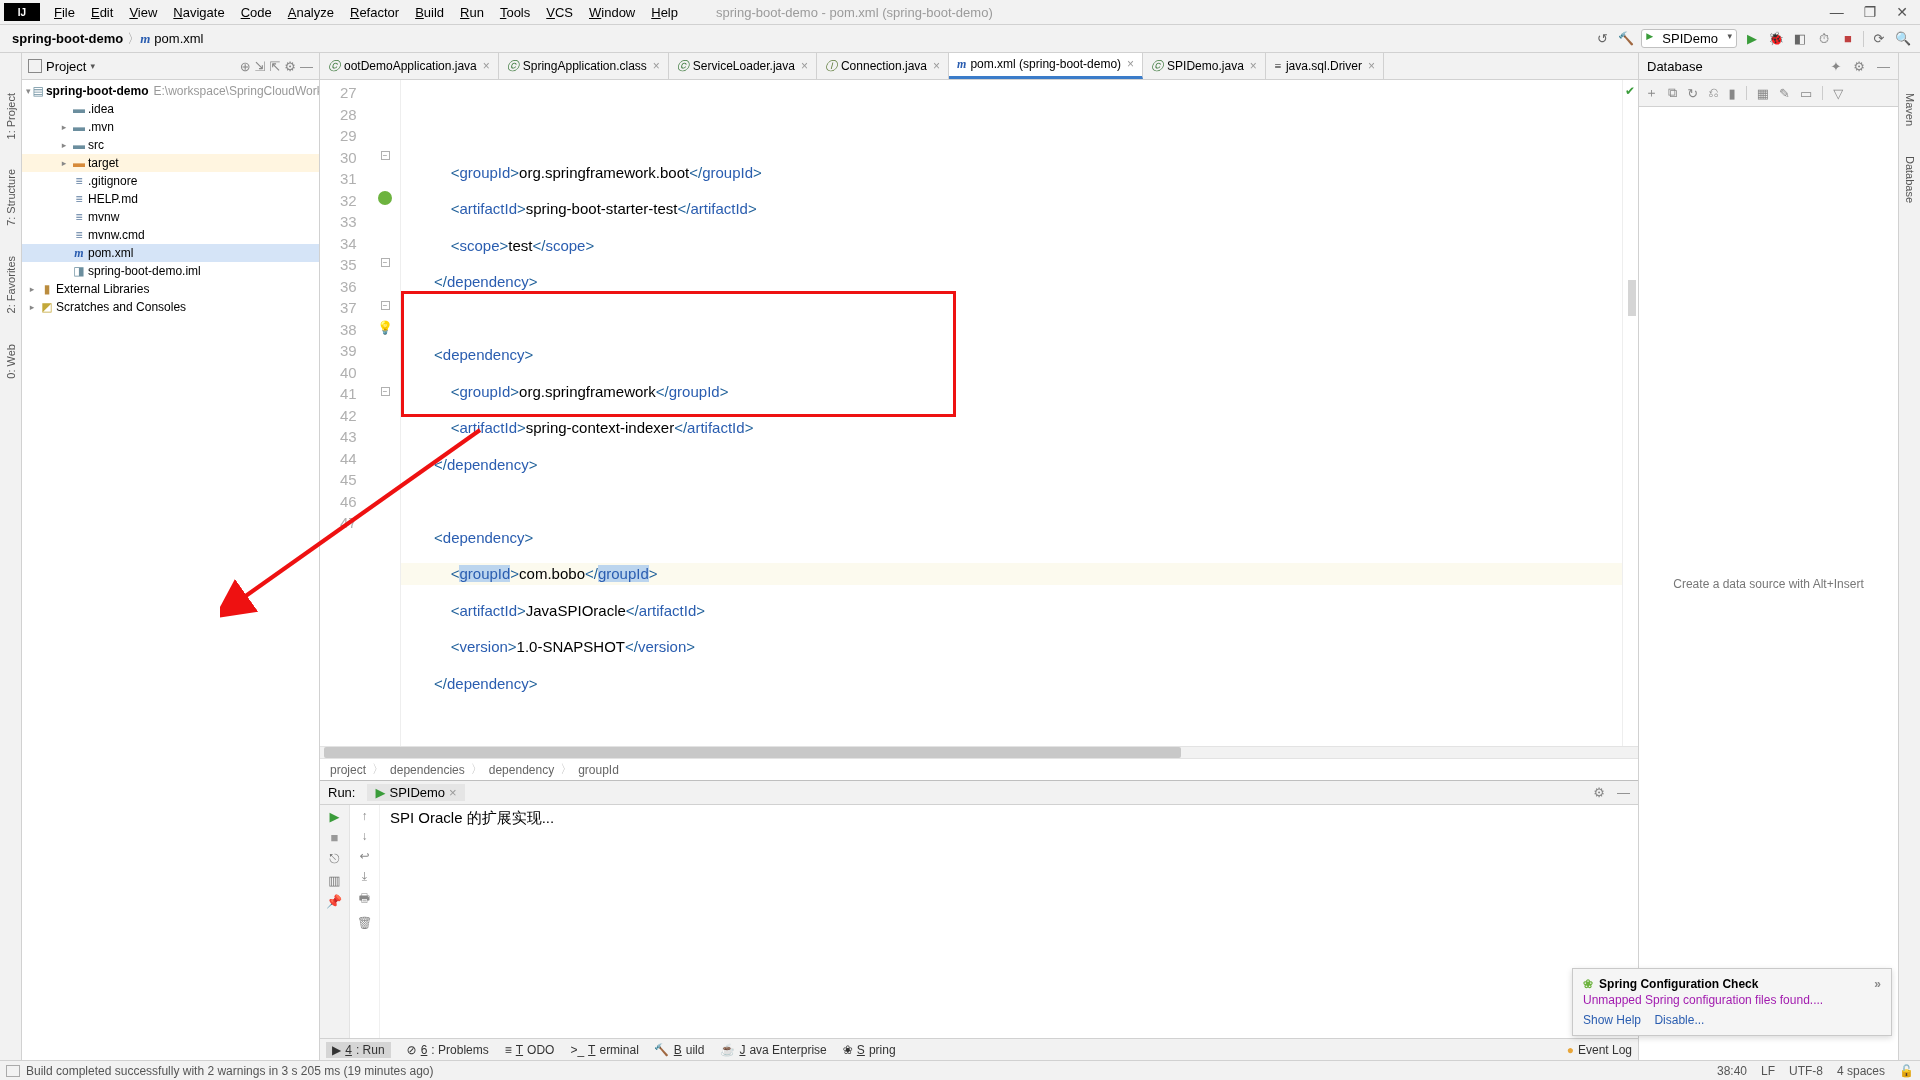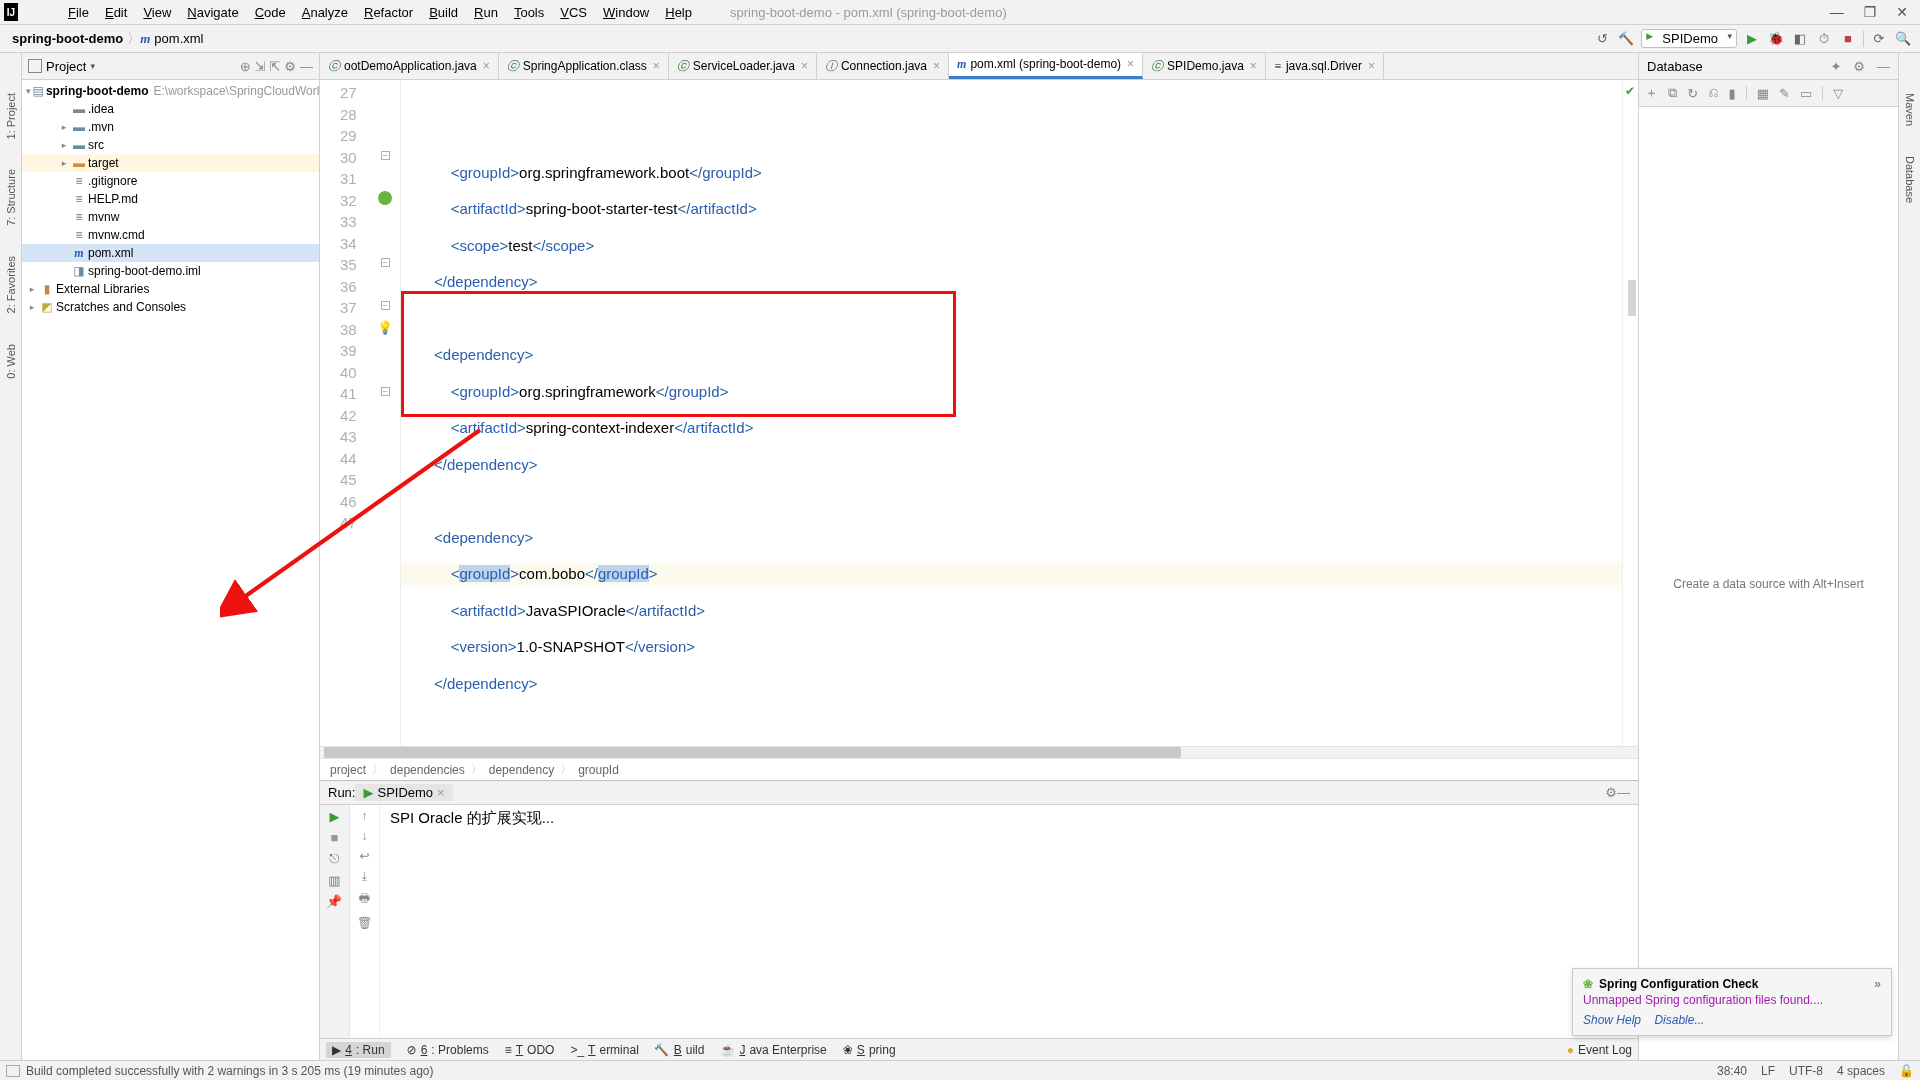--- a/index.html
+++ b/index.html
@@ -1,20 +1,20 @@
 <!DOCTYPE html>
 <html><head>
 <meta charset="utf-8">
 <style>
 * { margin: 0; padding: 0; box-sizing: border-box; font-family: "Segoe UI", Arial, sans-serif; }
 body { width: 1920px; height: 1080px; background: #fff; font-size: 13px; color: #000; overflow: hidden; position: relative; }
 
 
 .menubar { height: 25px; background: #f2f2f2; display: flex; align-items: center; border-bottom: 1px solid #d1d1d1; padding: 0 4px; }
-.menubar .logo { width: 14px; height: 18px; background: #000; margin-right: 6px; display:flex;align-items:center;justify-content:center;color:#fff;font-size:10px;font-weight:bold;}
+.menubar .logo { width: 36px; height: 18px; background: #000; margin-right: 6px; display:flex;align-items:center;justify-content:center;color:#fff;font-size:10px;font-weight:bold;}
 .menubar .menu-item { padding: 0 8px; cursor: pointer; }
 .menubar .menu-item u { text-decoration: underline; }
 .menubar .title-muted { margin-left: 30px; color: #9b9b9b; }
 .menubar .winctrl { margin-left: auto; display: flex; gap: 20px; padding-right: 8px; }
 .menubar .winctrl span { cursor: pointer; color:#555; font-size:14px;}
 
 
 .navbar { height: 28px; background: #f2f2f2; border-bottom: 1px solid #d1d1d1; display: flex; align-items: center; padding: 0 8px; }
 .navbar .crumb { padding: 0 4px; }
 .navbar .crumb.bold { font-weight: bold; }
@@ -97,21 +97,21 @@
 
 .hscroll { height:12px; background:#f2f2f2; border-top:1px solid #e3e3e3; display:flex;}
 .hscroll .thumb { height:100%; background:#c8c8c8; border-radius:2px;}
 
 
 .editor-crumb { height:22px; background:#fff; border-top:1px solid #e3e3e3; display:flex; align-items:center; padding:0 10px; font-size:12px; color:#666; gap:6px;}
 .editor-crumb .bsep { color:#bbb;}
 
 
 .run-pane { height:258px; border-top:1px solid #bfbfbf; display:flex; flex-direction:column;}
-.run-header { height:24px; background:#f2f2f2; border-bottom:1px solid #d1d1d1; display:flex; align-items:center; padding:0 8px; gap:0;}
+.run-header { height:24px; background:#f2f2f2; border-bottom:1px solid #d1d1d1; display:flex; align-items:center; padding:0 8px; gap:12px;}
 .run-header .rlabel { color:#000;}
 .run-header .rtab { background:#e5e5e5; padding:1px 8px; display:flex; align-items:center; gap:4px;}
 .run-header .spacer { flex:1;}
 .run-header .ricon { color:#888; cursor:pointer;}
 .run-body { flex:1; display:flex; font-family:"JetBrains Mono","Consolas",monospace; font-size:15px;}
 .run-side { width:30px; background:#f2f2f2; border-right:1px solid #e3e3e3; display:flex; flex-direction:column; align-items:center; gap:6px; padding-top:4px;}
 .run-side .rsicon { color:#777; font-size:13px; cursor:pointer;}
 .run-side .rsicon.play { color:#3a9c3a;}
 .run-side .rsicon.stop { color:#999;}
 .run-side2 { width:30px; background:#fff; border-right:1px solid #f0f0f0; display:flex; flex-direction:column; align-items:center; gap:6px; padding-top:4px;}
@@ -128,21 +128,21 @@
 .db-toolbar { height:27px; background:#f2f2f2; border-bottom:1px solid #d1d1d1; display:flex; align-items:center; padding:0 6px; gap:10px;}
 .db-toolbar .dticon { color:#888; cursor:pointer; font-size:13px;}
 .db-body { flex:1; display:flex; align-items:center; justify-content:center; color:#777; font-size:12px;}
 
 
 .notif { position:absolute; right:28px; bottom:44px; width:320px; background:#f5f5f5; border:1px solid #c9c9c9; padding:8px 10px; font-size:12px; box-shadow:0 2px 6px rgba(0,0,0,.15);}
 .notif .ntitle { font-weight:bold; display:flex; align-items:center; gap:6px;}
 .notif .nicon { color:#6db33f;}
 .notif .narrow { margin-left:auto; color:#888;}
 .notif .nlinks { margin-top:6px;}
-.notif .nlinks a { color:#2a5db0; text-decoration:none; margin-right:10px; cursor:pointer;font-style:italic;}
+.notif .nlinks a { color:#2a5db0; text-decoration:none; margin-right:10px; cursor:pointer;}
 
 
 .bottom-tools { height:22px; background:#f2f2f2; border-top:1px solid #d1d1d1; display:flex; align-items:center; padding:0 6px; gap:16px; font-size:12px;}
 .bottom-tools .btool { display:flex; align-items:center; gap:4px; cursor:pointer; color:#333;}
 .bottom-tools .btool.active { background:#d5d5d5; padding:1px 6px;}
 .bottom-tools .spacer { flex:1;}
 .bottom-tools .evlog { color:#333;}
 .bottom-tools .evdot { color:#e8a63a;}
 
 
@@ -153,21 +153,21 @@
 
 
 .indent-0 { padding-left: 4px; }
 .indent-2 { padding-left: 36px; }
 </style>
 </head>
 <body>
 
 <div class="menubar">
   <div class="logo">IJ</div>
-  <div id="menu-items" style="display: flex; margin-left: 36px;">
+  <div id="menu-items" style="display: flex;">
       <span class="menu-item"><u>F</u>ile</span>
       <span class="menu-item"><u>E</u>dit</span>
       <span class="menu-item"><u>V</u>iew</span>
       <span class="menu-item"><u>N</u>avigate</span>
       <span class="menu-item"><u>C</u>ode</span>
       <span class="menu-item"><u>A</u>nalyze</span>
       <span class="menu-item"><u>R</u>efactor</span>
       <span class="menu-item"><u>B</u>uild</span>
       <span class="menu-item"><u>R</u>un</span>
       <span class="menu-item"><u>T</u>ools</span>

